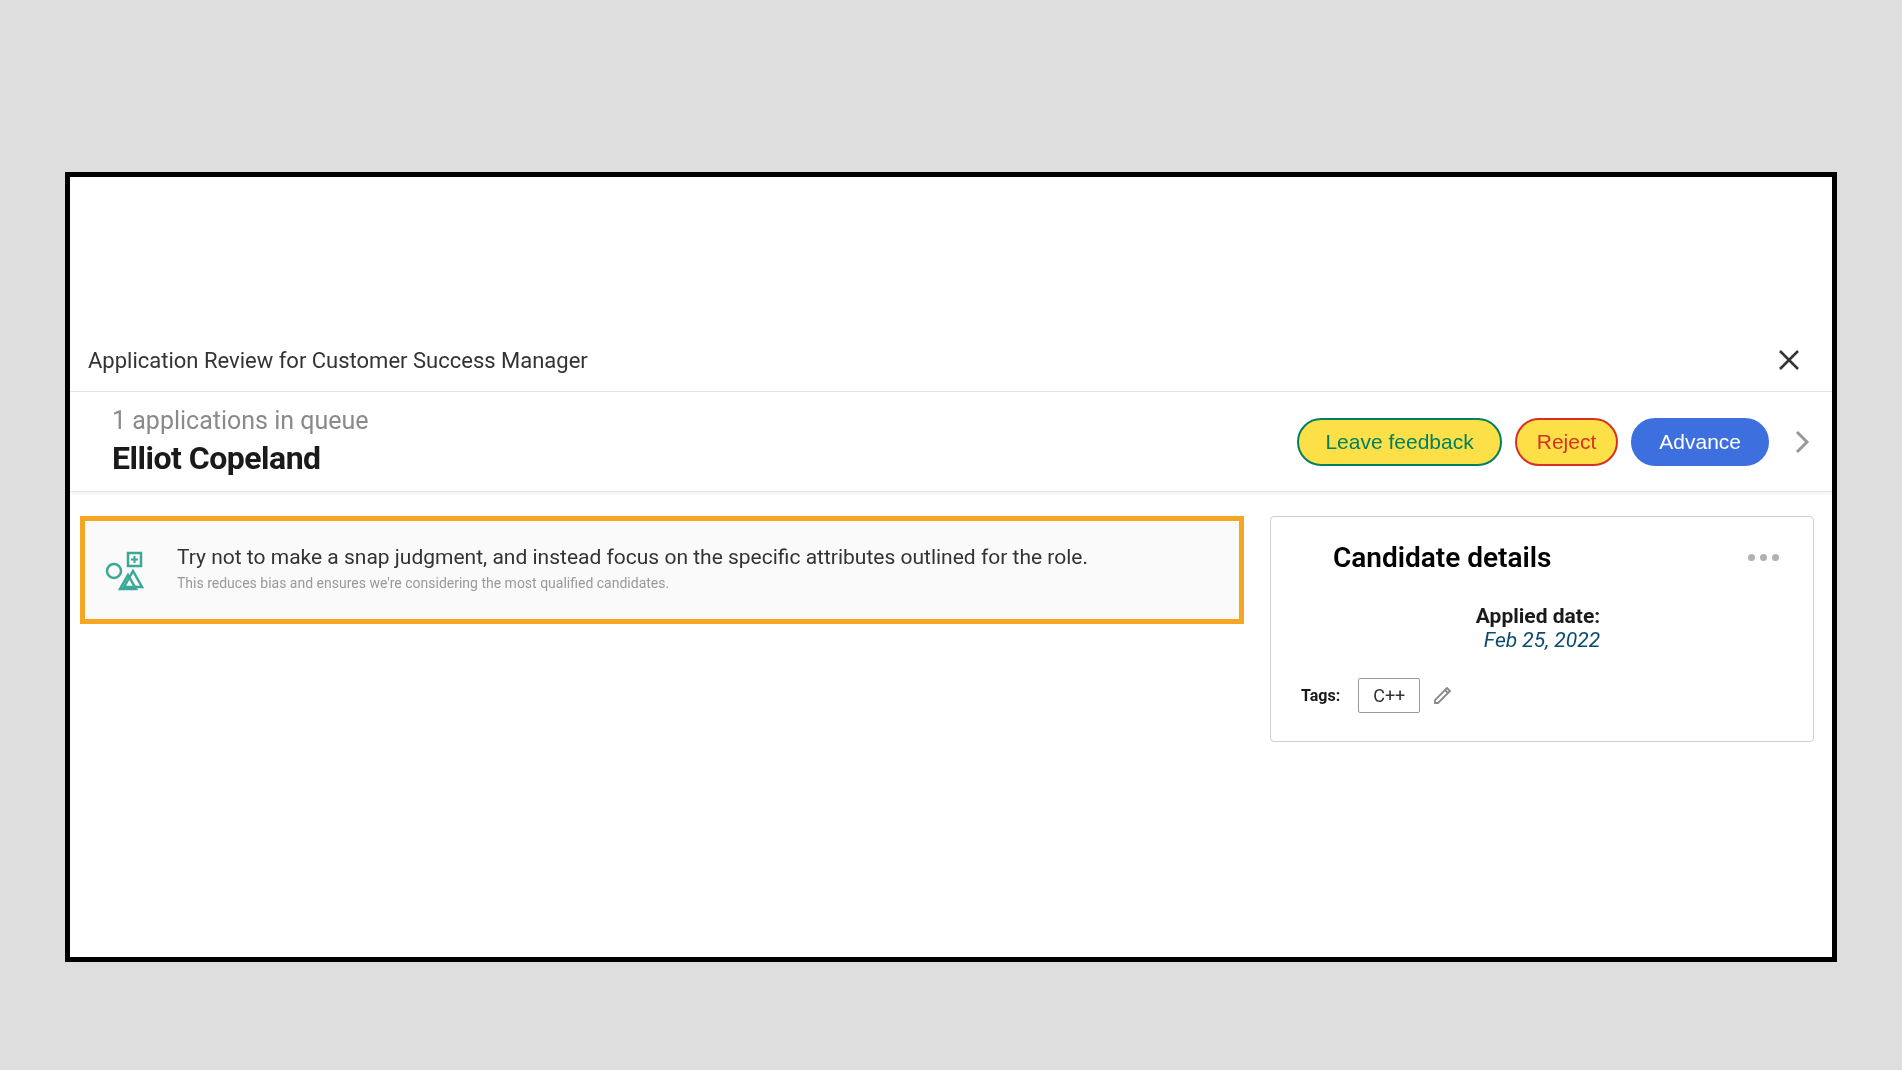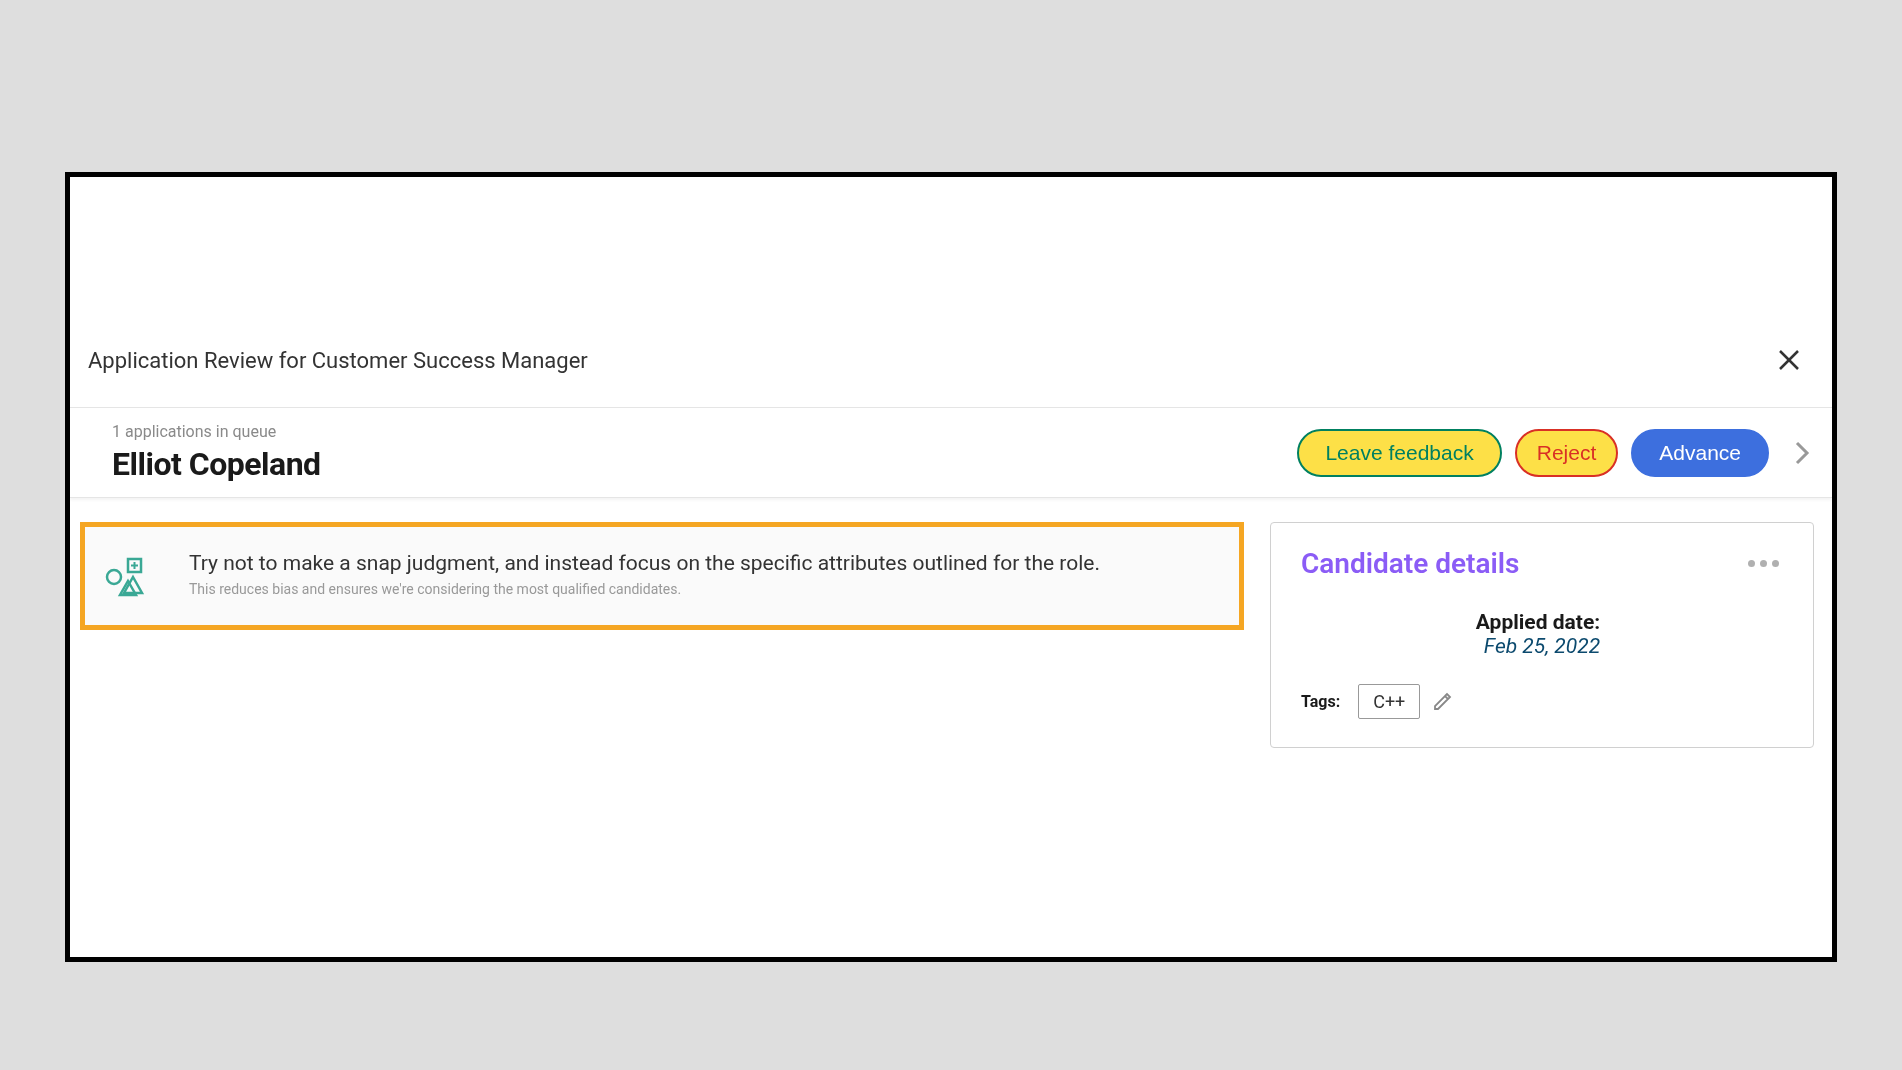--- a/index.html
+++ b/index.html
@@ -24,21 +24,21 @@
       border: 5px solid #000000;
       width: 1772px;
       height: 790px;
       position: relative;
     }
     
     .header-bar {
       display: flex;
       justify-content: space-between;
       align-items: center;
-      padding: 18px 28px 32px 18px;
+      padding: 18px 28px 16px 18px;
       border-bottom: 1px solid #e5e5e5;
       margin-top: 150px;
     }
     
     .header-title {
       font-size: 22px;
       color: #333333;
       font-weight: 400;
     }
     
@@ -64,21 +64,21 @@
       box-shadow: 0 2px 3px rgba(0,0,0,0.05);
     }
     
     .candidate-info {
       display: flex;
       flex-direction: column;
       gap: 4px;
     }
     
     .queue-text {
-      font-size: 16px;
+      font-size: 25px;
       color: #8a8a8a;
       font-weight: 400;
     }
     
     .candidate-name {
       font-size: 32px;
       font-weight: 700;
       color: #1a1a1a;
       letter-spacing: -0.5px;
     }
@@ -133,21 +133,21 @@
       gap: 26px;
     }
     
     .info-banner {
       flex: 1;
       border: 5px solid #f5a623;
       background: #fafafa;
       padding: 24px 20px;
       display: flex;
       align-items: flex-start;
-      gap: 42px;
+      gap: 30px;
       height: fit-content;
     }
     
     .banner-icon {
       flex-shrink: 0;
       padding-top: 6px;
     }
     
     .banner-text {
       display: flex;
@@ -177,21 +177,22 @@
     .panel-header {
       display: flex;
       justify-content: space-between;
       align-items: center;
       margin-bottom: 30px;
     }
     
     .panel-title {
       font-size: 28px;
       font-weight: 600;
-      color: #8b5cf6;
+      color: #000000;
+      margin-left: 32px;
     }
     
     .more-btn {
       background: none;
       border: none;
       cursor: pointer;
       display: flex;
       gap: 5px;
       padding: 4px;
     }

